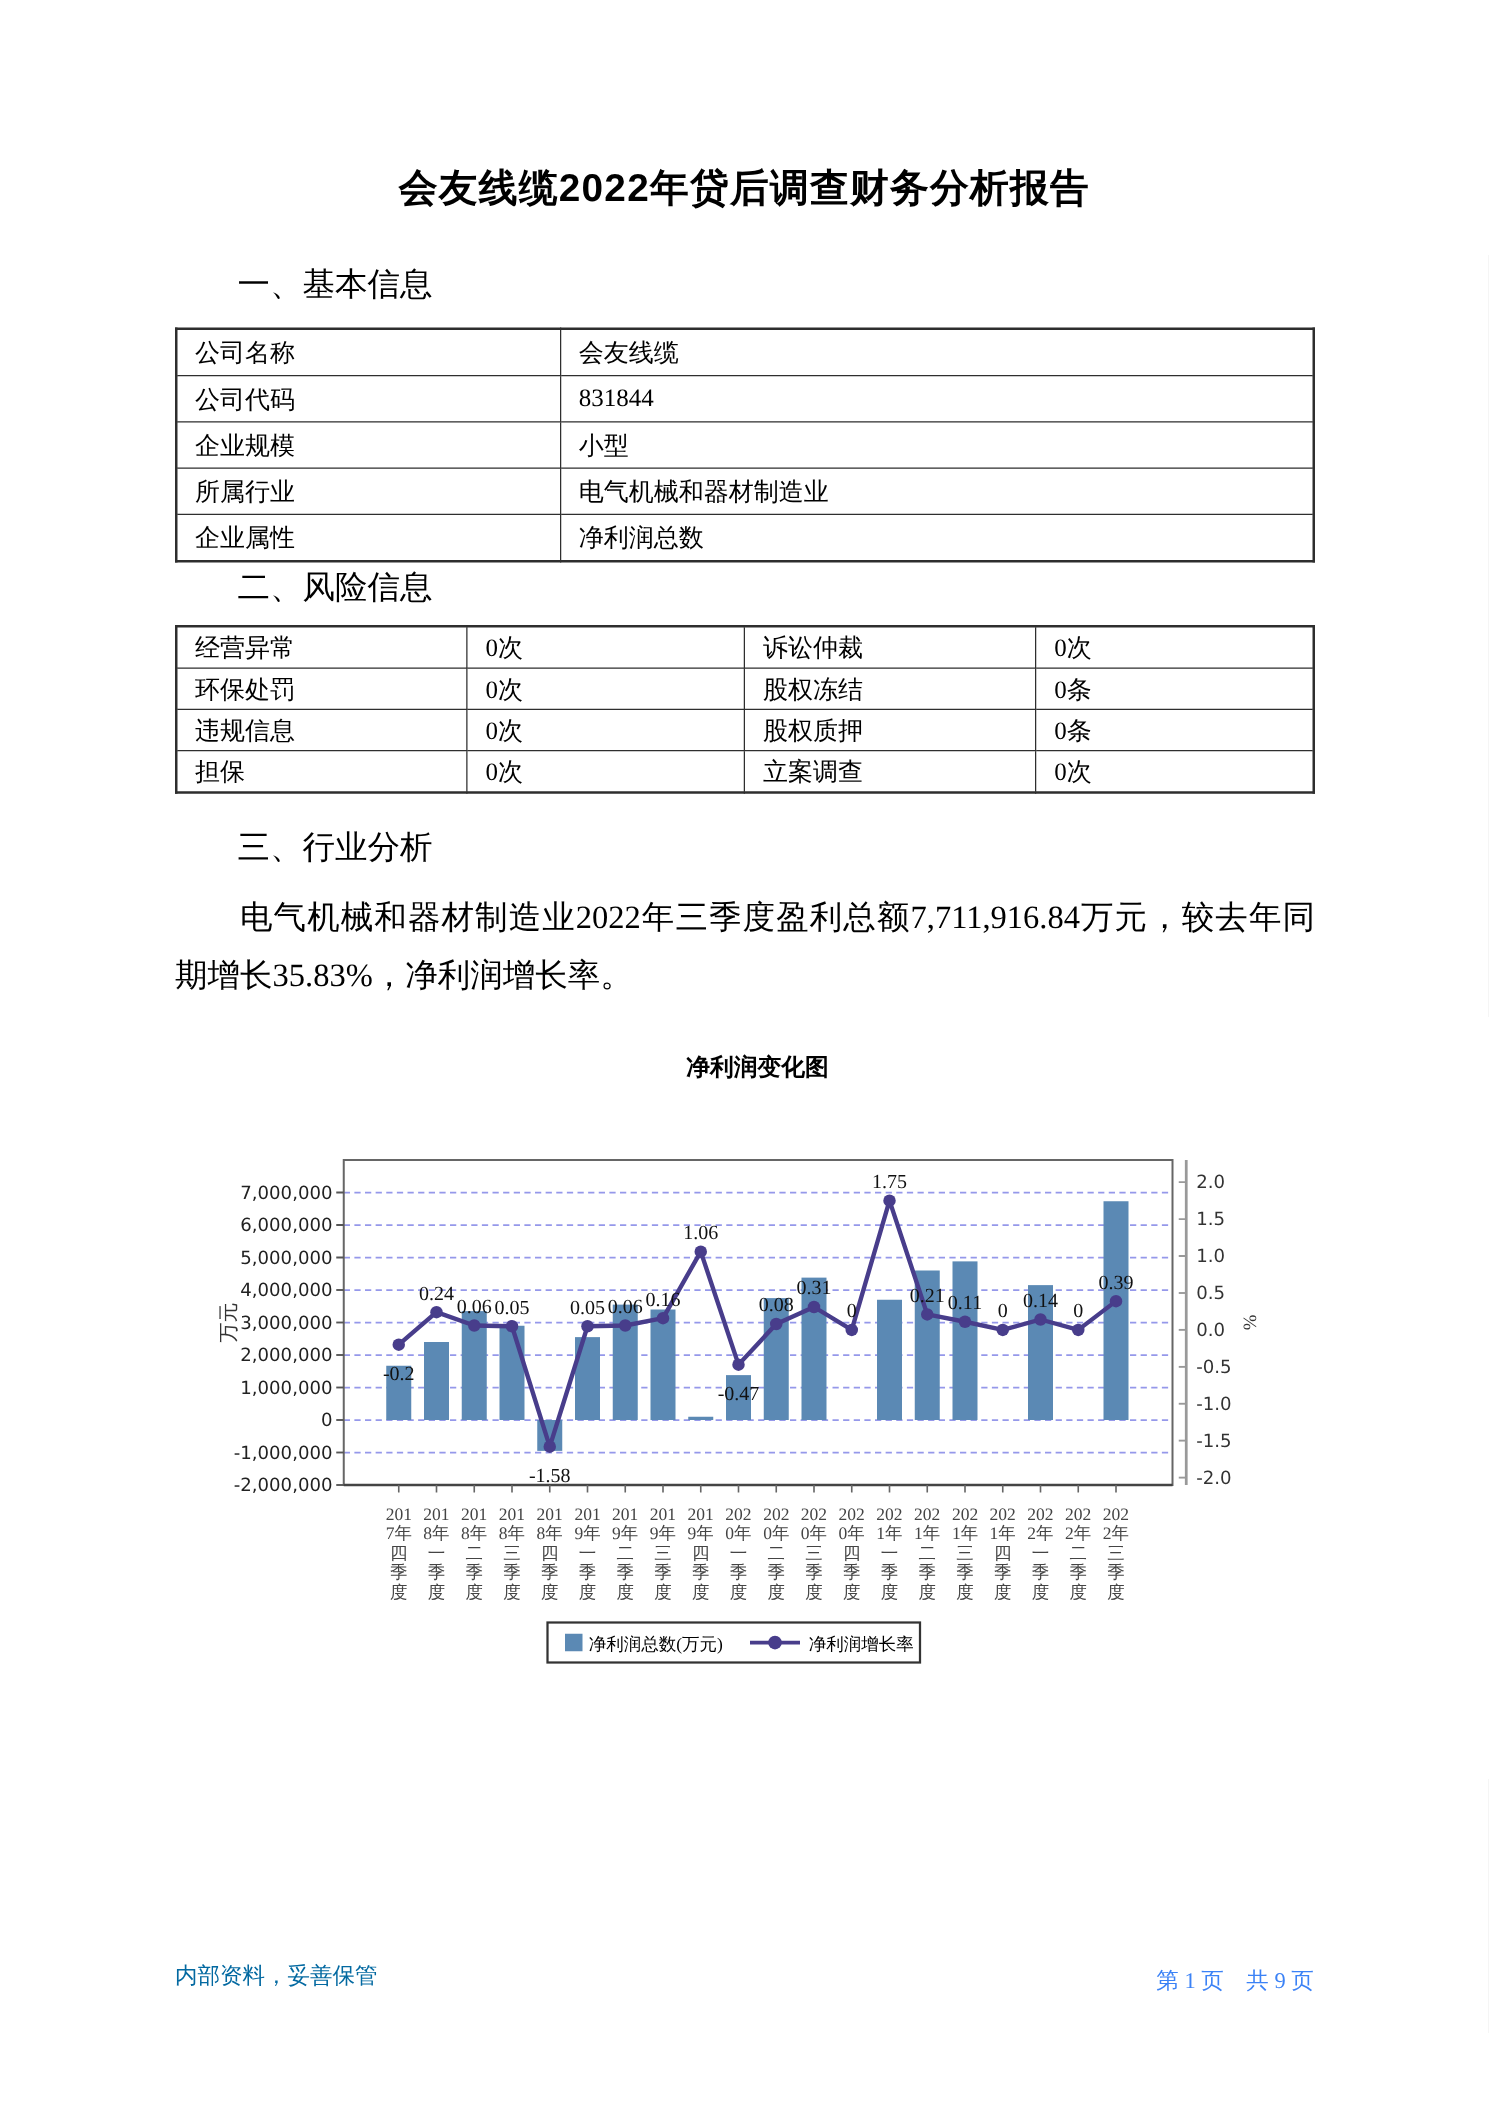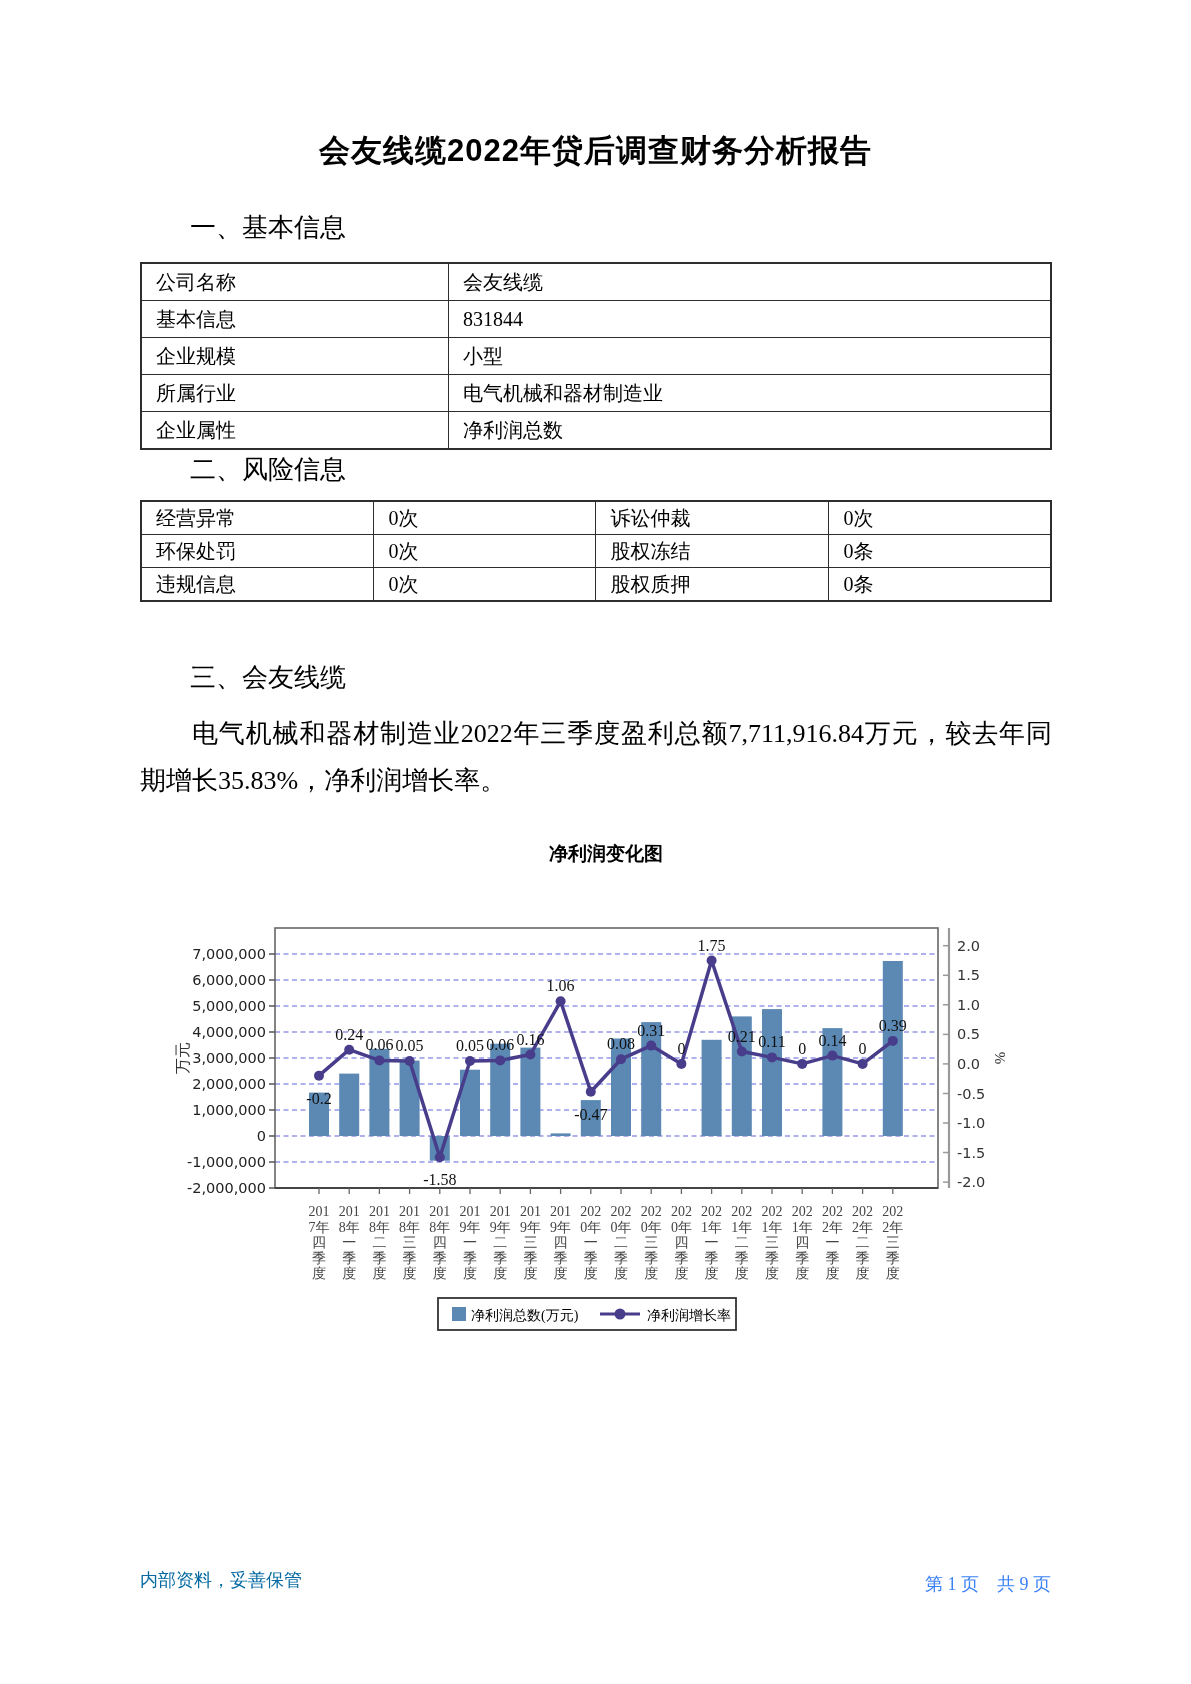--- a/index.html
+++ b/index.html
@@ -62,21 +62,21 @@
     <colgroup>
         <col style="width:33.8%">
         <col style="width:66.2%">
       </colgroup>
     <tbody>
         <tr>
           <td>公司名称</td>
           <td>会友线缆</td>
         </tr>
         <tr>
-          <td>基本信息</td>
+          <td>公司代码</td>
           <td>831844</td>
         </tr>
         <tr>
           <td>企业规模</td>
           <td>小型</td>
         </tr>
         <tr>
           <td>所属行业</td>
           <td>电气机械和器材制造业</td>
         </tr>
@@ -108,24 +108,30 @@
           <td>0次</td>
           <td>股权冻结</td>
           <td>0条</td>
         </tr>
         <tr>
           <td>违规信息</td>
           <td>0次</td>
           <td>股权质押</td>
           <td>0条</td>
         </tr>
+        <tr>
+          <td>担保</td>
+          <td>0次</td>
+          <td>立案调查</td>
+          <td>0次</td>
+        </tr>
       </tbody>
   </table>
 
-  <div class="sec-heading" id="heading-industry">三、会友线缆</div>
+  <div class="sec-heading" id="heading-industry">三、行业分析</div>
 
   <div class="para">电气机械和器材制造业2022年三季度盈利总额7,711,916.84万元，较去年同期增长35.83%，净利润增长率。</div>
 
   <svg class="chart-svg" width="880" height="530" viewBox="0 0 880 530" style="font-family:&quot;Liberation Serif&quot;,&quot;DejaVu Serif&quot;,serif;">
       <text x="446" y="40" text-anchor="middle" font-size="19" font-weight="bold" font-family="Liberation Sans, DejaVu Sans, sans-serif" fill="#000">净利润变化图</text>
       <line x1="115" y1="134" x2="778" y2="134" stroke="#9598EA" stroke-width="1.4" stroke-dasharray="5 3.5"></line>
       <line x1="115" y1="160" x2="778" y2="160" stroke="#9598EA" stroke-width="1.4" stroke-dasharray="5 3.5"></line>
       <line x1="115" y1="186" x2="778" y2="186" stroke="#9598EA" stroke-width="1.4" stroke-dasharray="5 3.5"></line>
       <line x1="115" y1="212" x2="778" y2="212" stroke="#9598EA" stroke-width="1.4" stroke-dasharray="5 3.5"></line>
       <line x1="115" y1="238" x2="778" y2="238" stroke="#9598EA" stroke-width="1.4" stroke-dasharray="5 3.5"></line>

